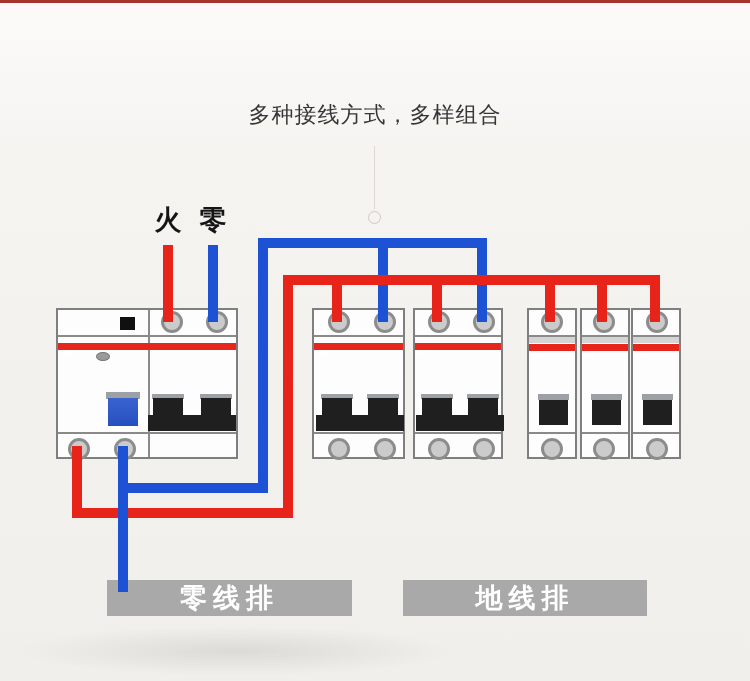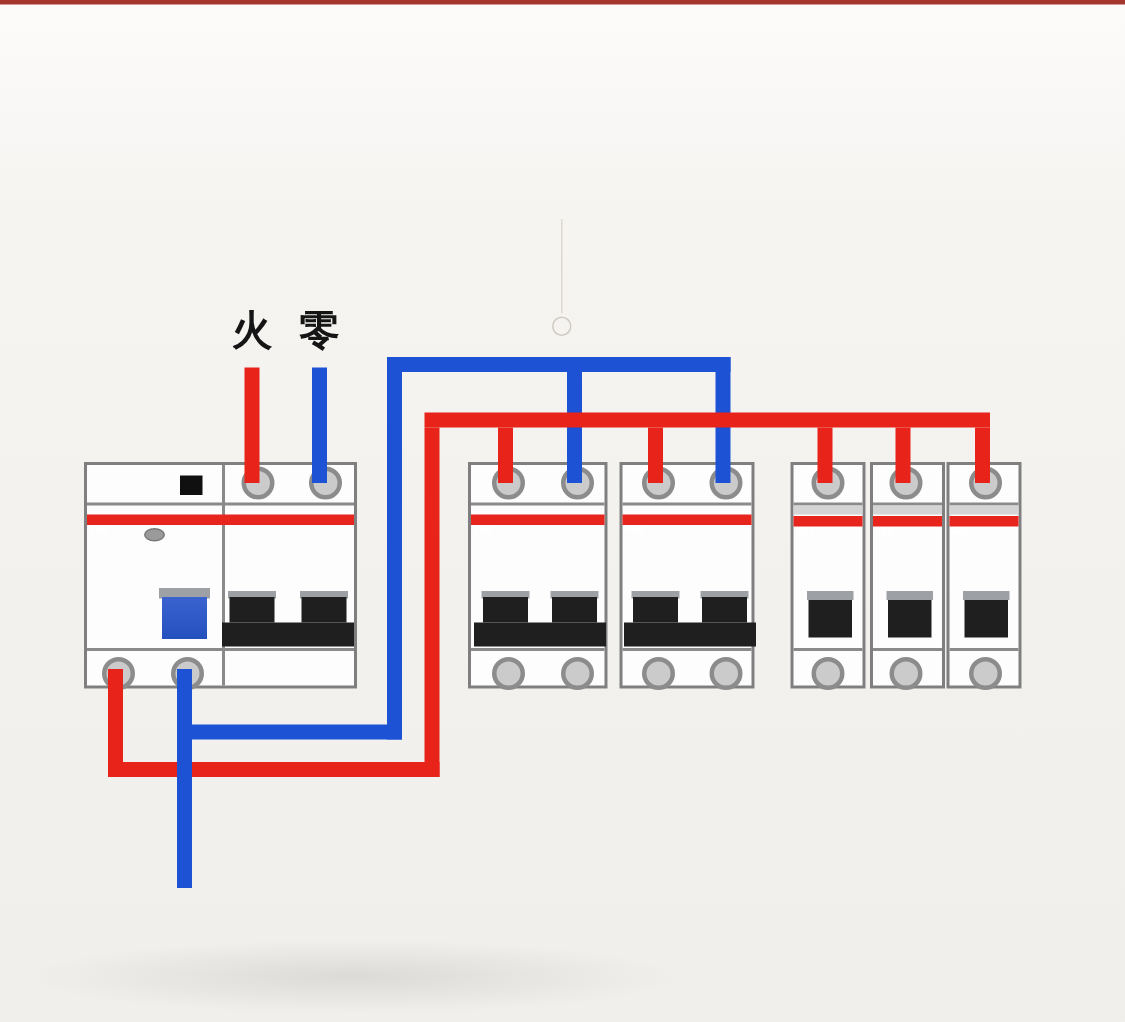--- a/index.html
+++ b/index.html
@@ -70,20 +70,21 @@
     position:absolute;left:15px;top:626px;width:440px;height:50px;z-index:0;
     background:radial-gradient(ellipse at center,rgba(115,110,102,.16) 0%,rgba(115,110,102,0) 70%);
   }
 </style>
 </head>
 <body>
 
 <div id="stage">
 
   <div id="topbar"></div>
+  <div id="subtitle">多种接线方式，多样组合</div>
   <div id="connector-line"></div>
   <div id="connector-circle"></div>
 
   <div id="label-live" class="phase-label">火</div>
   <div id="label-neutral" class="phase-label">零</div>
 
   <div class="w red" style="left:163px;top:245px;width:10px;height:77px;"></div>
   <div class="w blue" style="left:208px;top:245px;width:10px;height:77px;"></div>
 
   <div class="w blue" style="left:258px;top:238px;width:229px;height:10px;"></div>
@@ -192,15 +193,21 @@
     <div class="stripe" style="top:34px;">
       <span class="stripe-label">ABB</span>
     </div>
     <div class="term" style="left:13px;top:1px;"></div>
     <div class="cap" style="left:9px;top:84px;width:31px;height:6px;"></div>
     <div class="knob" style="left:10px;top:90px;width:29px;height:25px;"></div>
     <div class="hline" style="top:122px;"></div>
     <div class="term" style="left:13px;top:128px;"></div>
   </div>
 
+  <div id="busbar-neutral" class="busbar">
+    <span>零线排</span>
+  </div>
+  <div id="busbar-ground" class="busbar">
+    <span>地线排</span>
+  </div>
 
   <div id="bottom-shadow"></div>
 </div>
 
 </body></html>

